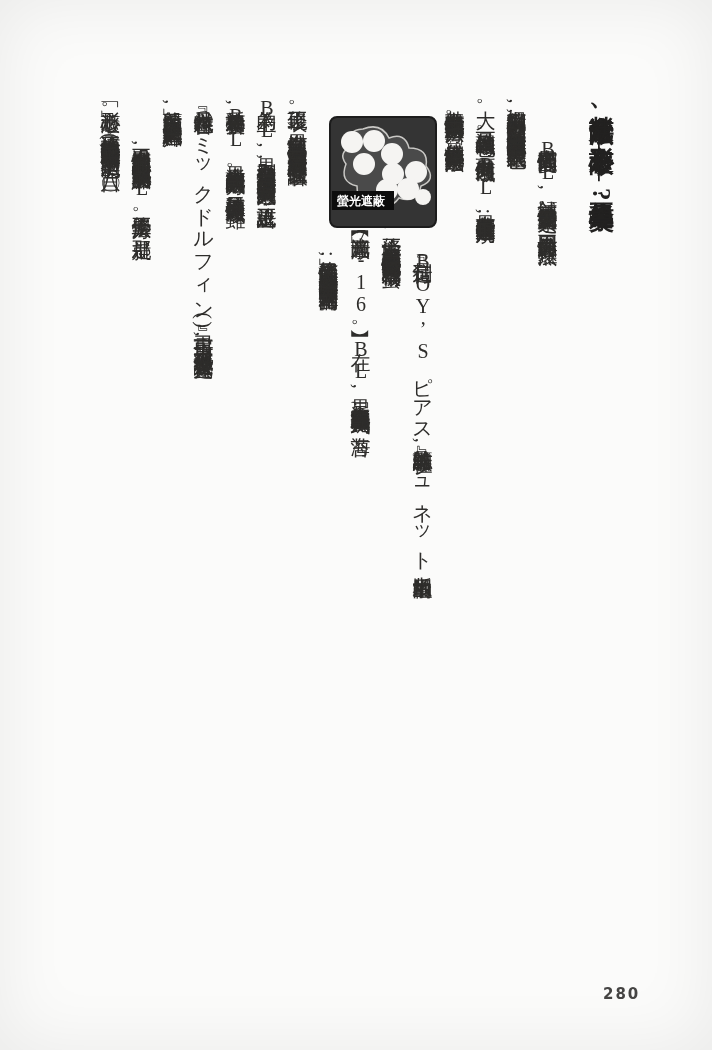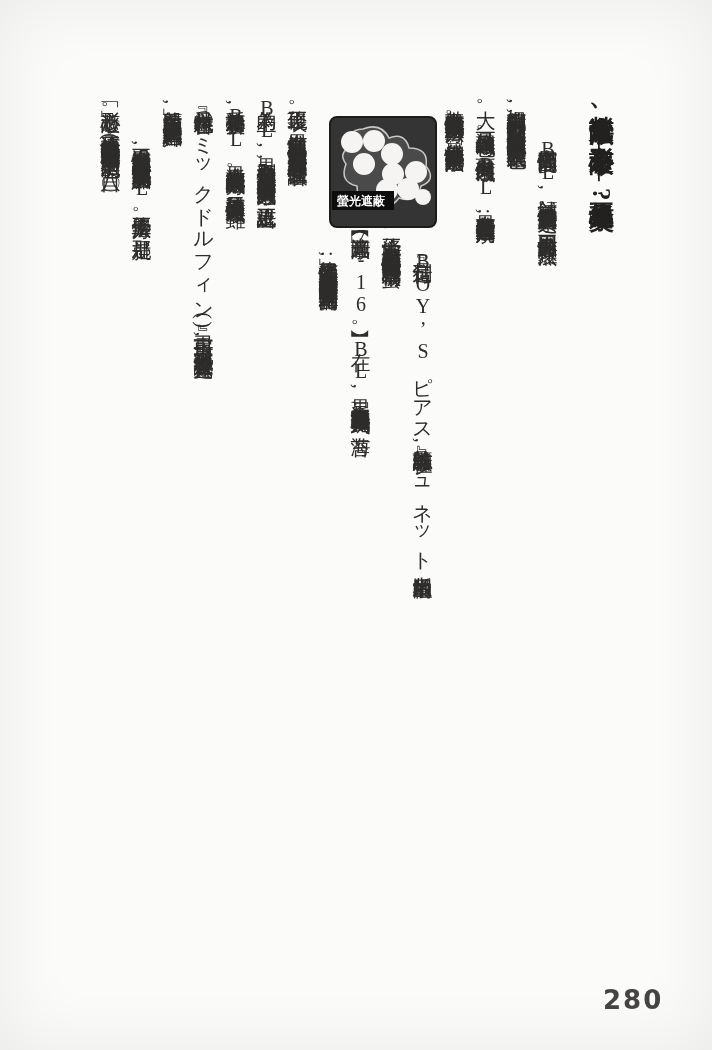--- a/index.html
+++ b/index.html
@@ -38,21 +38,21 @@
   }
   .figure-caption-text{
     font-family:"Liberation Sans","DejaVu Sans",sans-serif;
     font-weight:700;
   }
   .page-number{
     position:absolute;
     left:603px;top:985px;
     font-family:"DejaVu Sans","Liberation Sans",sans-serif;
     font-weight:700;
-    font-size:26px;
+    font-size:15px;
     letter-spacing:2px;
     color:#454443;
   }
 </style>
 </head>
 <body>
 
 <div class="page">
 
   <div class="v-text chapter-title" style="left:583px;top:95px;">螢光遮蔽法、心形遮蔽——修正是種美學?</div>

